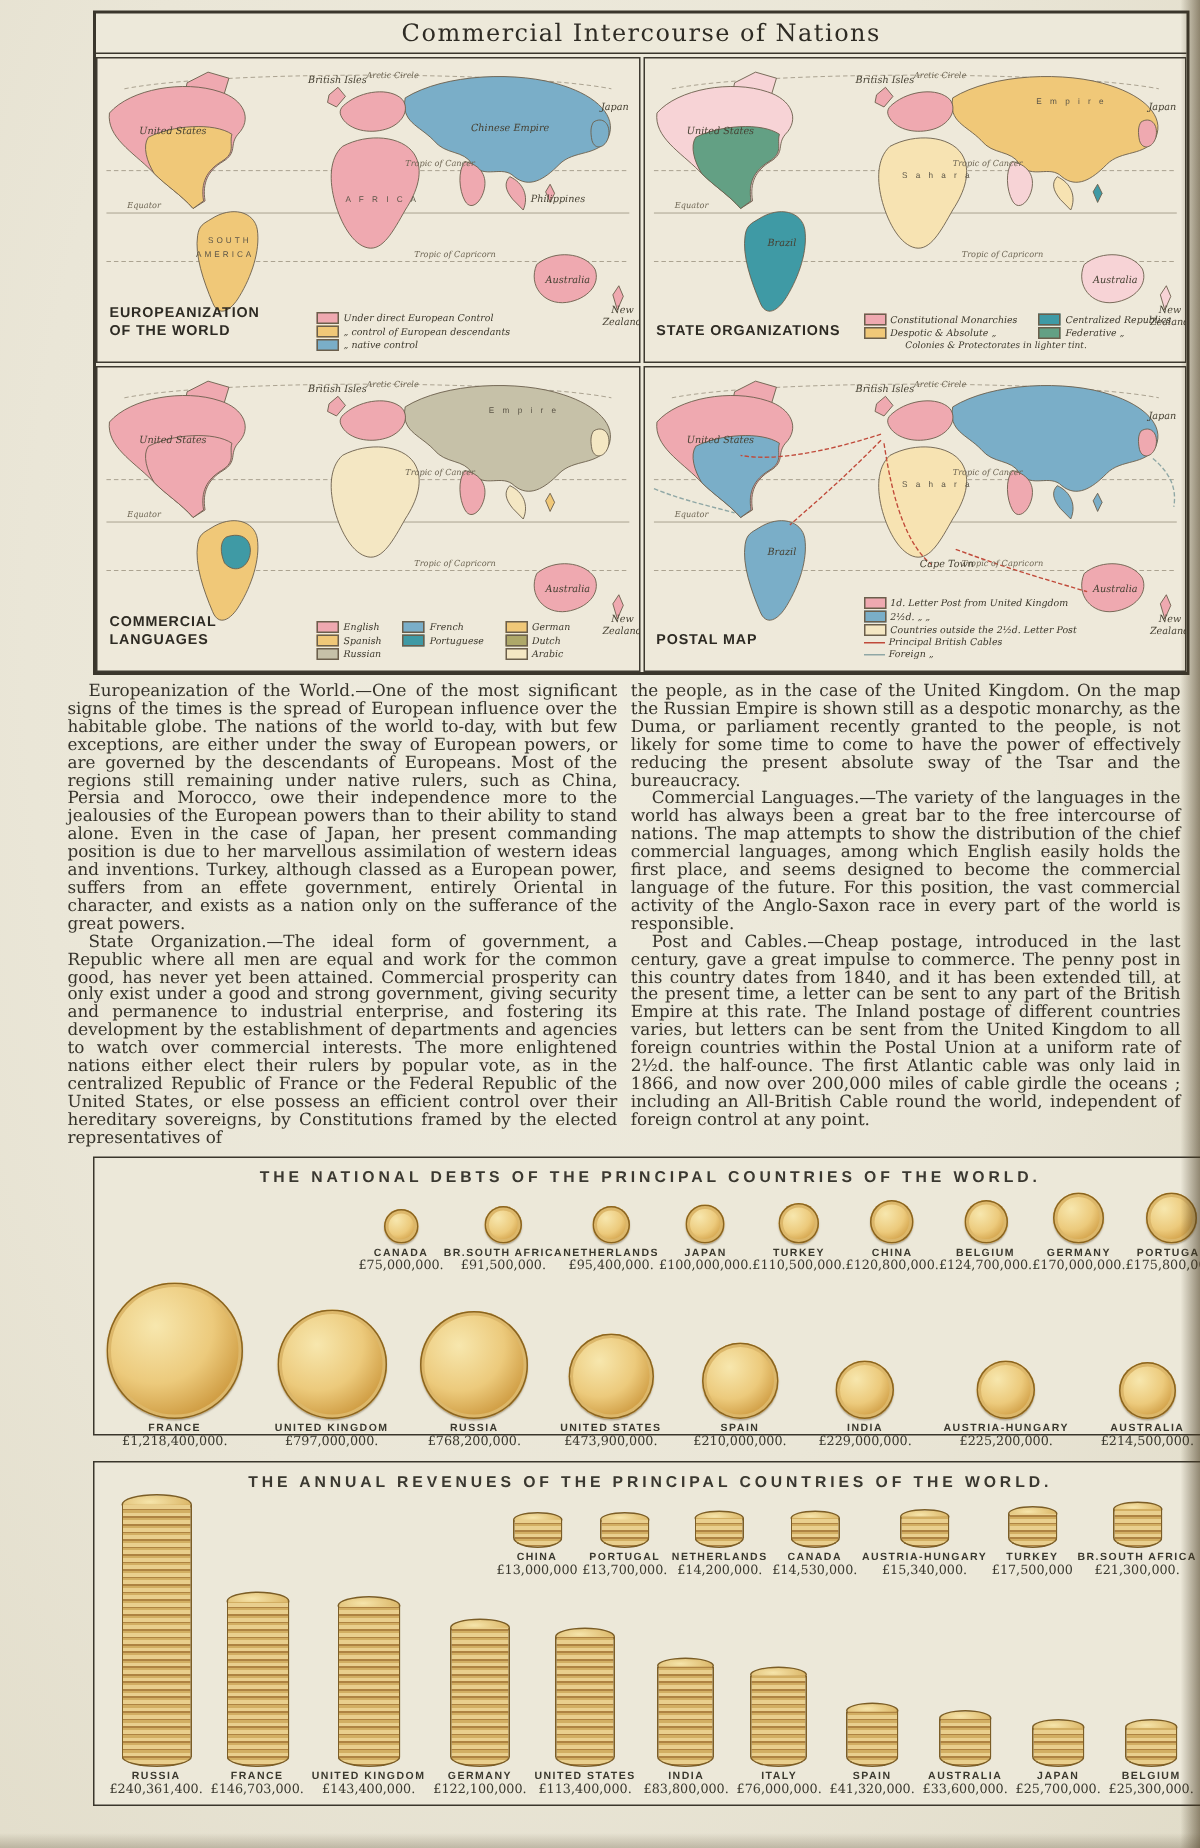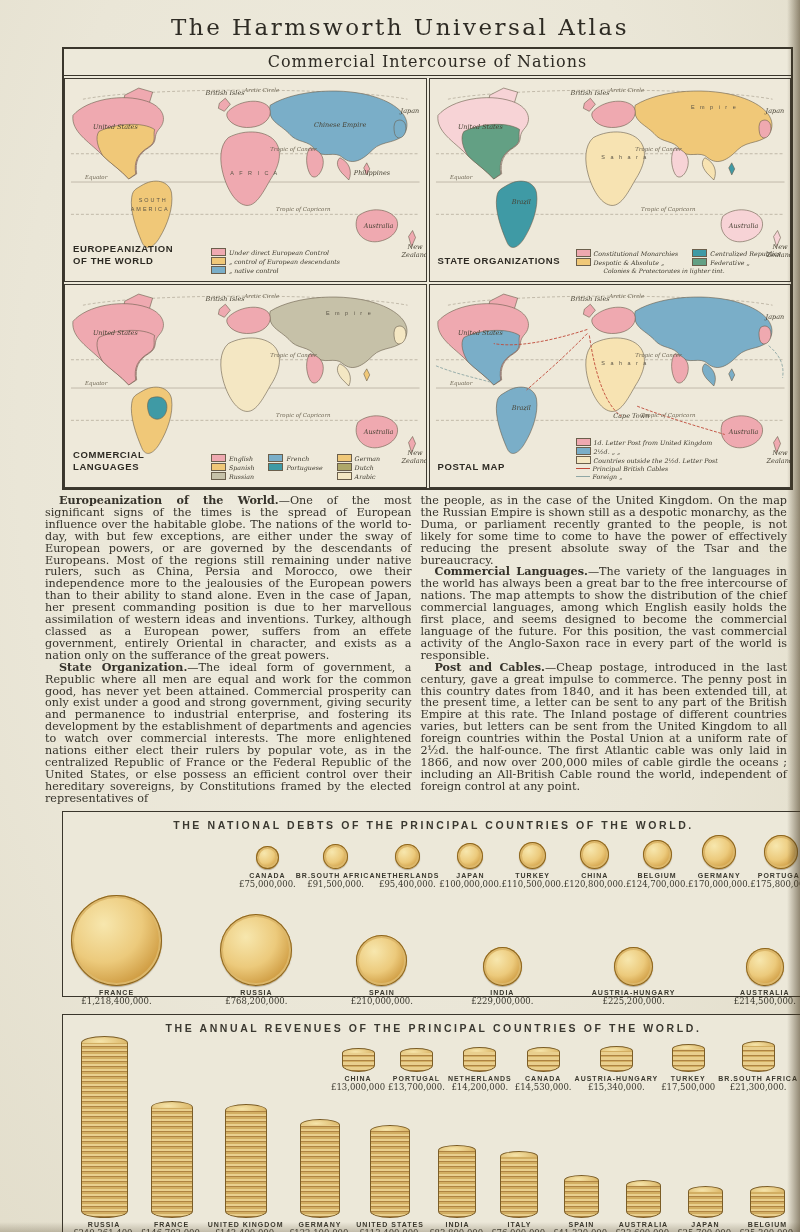--- a/index.html
+++ b/index.html
@@ -32,21 +32,21 @@
   .legend-item{display:flex; align-items:center; gap:3px;}
   .sw{width:13px; height:6px; border:0.5px solid #6b5f4c; flex:none;}
   .swline{width:14px; height:0; border-top:1.6px solid; flex:none;}
   .legend-label{font:italic 6.3px "DejaVu Serif", serif; color:#3c382c; white-space:nowrap;}
   .legend-note{font:italic 6px "DejaVu Serif", serif; color:#3c382c; margin:1px 0 0 28px;}
 
   .text-cols{display:flex; gap:9px; margin:5px 13px 0 45px;}
   .col{flex:1; font-size:11.2px; line-height:11.9px; text-align:justify;}
   .col p{margin:0;}
   .col p.has-lead{text-indent:14px;}
-  .col b.lead{font-weight:bold;}
+  .col b.lead{font-weight:normal;}
 
   .panel{position:relative; margin:6px 8px 17px 62px; width:743px; border:1.5px solid #3a362c; background:#ece8d9; box-sizing:border-box;}
   .panel-title{text-align:center; font:bold 10.5px "Liberation Sans", sans-serif; letter-spacing:2.6px; color:#3a3830; padding-top:7px;}
   .debts{height:186px;}
   .revenues{height:230px;}
 
   .debt-row{display:flex; justify-content:space-between; align-items:flex-end;}
   .debt-top{margin:4px 16px 0 176px;}
   .debt-bottom{margin:6px 8px 0 8px;}
   .c-item{display:flex; flex-direction:column; align-items:center; white-space:nowrap;}
@@ -63,21 +63,20 @@
         background:repeating-linear-gradient(to top, #ae8342 0 1px, #e9cf8e 1px 3.5px, #d2ae62 3.5px 5px);
         border-left:1px solid #7b5d26; border-right:1px solid #7b5d26; border-bottom:1px solid #7b5d26;
         border-radius:0 0 50% 50% / 0 0 7px 7px;}
   .stack-top{position:absolute; top:0; left:0; right:0; border-radius:50%;
         background:radial-gradient(ellipse at 40% 35%, #f6e5ab, #dcb86a 70%, #ba8c38); border:1px solid #7b5d26; box-sizing:border-box;}
 </style>
 </head>
 <body>
 
 <div class="sheet">
-  <div class="atlas-title">The Harmsworth Universal Atlas</div>
 
   <div class="plate">
     <div class="plate-header">Commercial Intercourse of Nations</div>
     <div class="maps-grid" id="maps-grid">
         <div class="map">
           <svg viewBox="0 0 362 200" preserveAspectRatio="none">
             <path class="grat dash" d="M18 20 C80 8 280 8 344 20"></path>
             <line class="grat dash" x1="6" y1="74" x2="356" y2="74"></line>
             <line class="grat" x1="6" y1="102" x2="356" y2="102"></line>
             <line class="grat dash" x1="6" y1="134" x2="356" y2="134"></line>
@@ -410,25 +409,35 @@
           <div class="c-val">£175,800,000.</div>
         </div>
       </div>
     <div class="debt-row debt-bottom" id="debt-bottom">
         <div class="c-item">
           <div class="coin" style="height: 91px; width: 91px;"></div>
           <div class="c-name">FRANCE</div>
           <div class="c-val">£1,218,400,000.</div>
         </div>
         <div class="c-item">
+          <div class="coin" style="height: 73px; width: 73px;"></div>
+          <div class="c-name">UNITED KINGDOM</div>
+          <div class="c-val">£797,000,000.</div>
+        </div>
+        <div class="c-item">
           <div class="coin" style="height: 72px; width: 72px;"></div>
           <div class="c-name">RUSSIA</div>
           <div class="c-val">£768,200,000.</div>
         </div>
         <div class="c-item">
+          <div class="coin" style="height: 57px; width: 57px;"></div>
+          <div class="c-name">UNITED STATES</div>
+          <div class="c-val">£473,900,000.</div>
+        </div>
+        <div class="c-item">
           <div class="coin" style="height: 51px; width: 51px;"></div>
           <div class="c-name">SPAIN</div>
           <div class="c-val">£210,000,000.</div>
         </div>
         <div class="c-item">
           <div class="coin" style="height: 39px; width: 39px;"></div>
           <div class="c-name">INDIA</div>
           <div class="c-val">£229,000,000.</div>
         </div>
         <div class="c-item">

